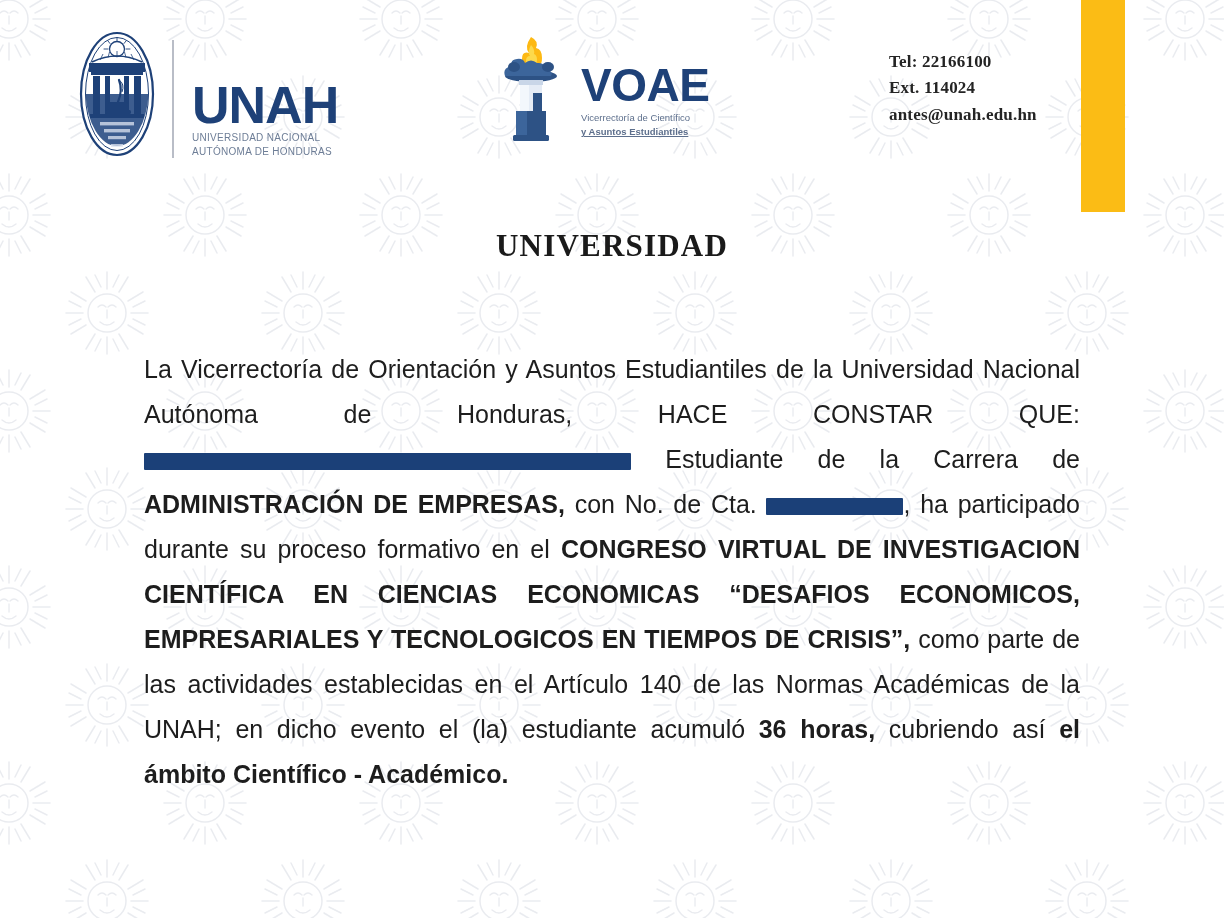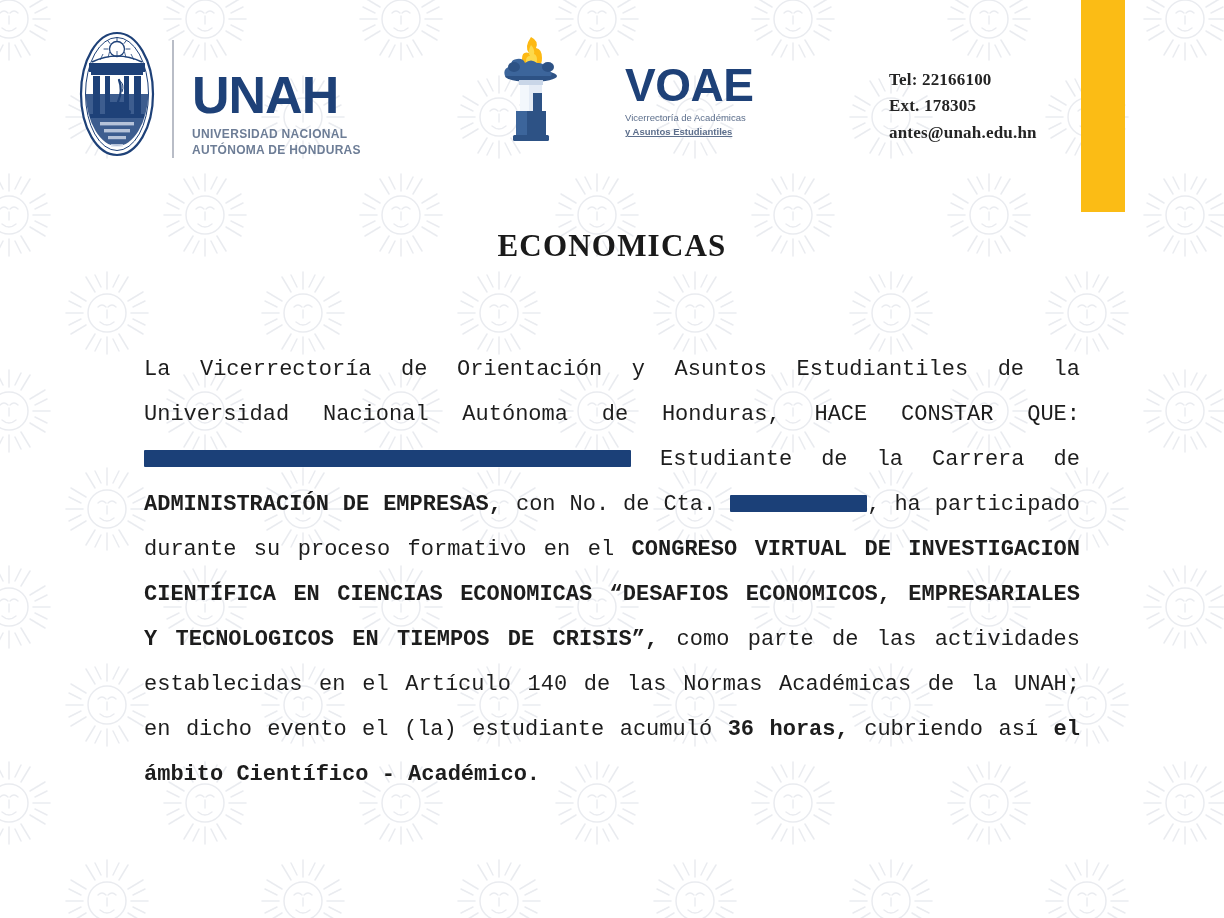--- a/index.html
+++ b/index.html
@@ -56,37 +56,35 @@
   #unah-name {
     font-family: "Liberation Sans", sans-serif;
     font-weight: 700;
     font-size: 52px;
     letter-spacing: -1px;
     color: #1e4178;
     line-height: 0.98;
   }
   #unah-tagline {
     font-family: "Liberation Sans", sans-serif;
-    font-weight: 700;
-    font-size: 12px;
+    font-weight: 400;
+    font-size: 10px;
     letter-spacing: 0.3px;
     color: #6d7d96;
     line-height: 1.35;
-    margin-top: 5px;
     white-space: pre-line;
   }
 
   #voae-logo {
     position: absolute;
     left: 487px;
     top: 33px;
     display: flex;
     align-items: flex-end;
     height: 110px;
-    gap: 44px;
   }
   #voae-torch { width: 88px; height: 108px; display:block; }
   #voae-text { margin-left: 6px; padding-bottom: 4px; }
   #voae-name {
     font-family: "Liberation Sans", sans-serif;
     font-weight: 700;
     font-size: 46px;
     letter-spacing: -0.5px;
     color: #1e4178;
     line-height: 1;
@@ -96,21 +94,21 @@
     font-size: 9.5px;
     color: #5d6f8c;
     line-height: 1.45;
     margin-top: 3px;
   }
   #voae-tagline .ln2 { font-weight: 700; text-decoration: underline; }
 
   #contact {
     position: absolute;
     left: 889px;
-    top: 67px;
+    top: 49px;
     font-family: "Liberation Serif", serif;
     font-weight: 700;
     font-size: 17px;
     color: #242424;
     line-height: 1.55;
     letter-spacing: 0.2px;
   }
 
   #yellow-bar {
     position: absolute;
@@ -135,22 +133,22 @@
     color: #1a1a1a;
     z-index: 2;
   }
 
   #body-text {
     position: absolute;
     left: 144px;
     top: 347px;
     width: 936px;
     z-index: 2;
-    font-family: Liberation Mono, monospace;
-    font-size: 22px;
+    font-family: Liberation Sans, sans-serif;
+    font-size: 25px;
     color: #1d1d1d;
     line-height: 45px;
     text-align: justify;
   }
   #body-text p { margin: 0; }
   #body-text p.gap { margin-top: 45px; }
   #body-text b { font-weight: 700; }
 
   .redaction {
     display: inline-block;
@@ -271,35 +269,35 @@
         <rect x="33" y="50" width="22" height="26" fill="#e5ecf6"></rect>
         <rect x="33" y="50" width="9" height="26" fill="#f3f7fc"></rect>
         <rect x="46" y="58" width="9" height="18" fill="#2d5285"></rect>
         <rect x="29" y="76" width="30" height="26" fill="#2d5285"></rect>
         <rect x="29" y="76" width="11" height="26" fill="#3c659b"></rect>
         <rect x="26" y="100" width="36" height="6" rx="1.5" fill="#2d5285"></rect>
       </svg>
       <div id="voae-text">
         <div id="voae-name">VOAE</div>
         <div id="voae-tagline">
-          <div class="ln1">Vicerrectoría de Académicas</div>
+          <div class="ln1">Vicerrectoría de Científico</div>
           <div class="ln2">y Asuntos Estudiantiles</div>
         </div>
       </div>
     </div>
 
     <div id="contact">
       <div>Tel: 22166100</div>
-      <div>Ext. 178305</div>
+      <div>Ext. 114024</div>
       <div>antes@unah.edu.hn</div>
     </div>
 
     <div id="yellow-bar"></div>
   </div>
 
-  <div id="doc-title">ECONOMICAS</div>
+  <div id="doc-title">UNIVERSIDAD</div>
 
   <div id="body-text">
     <p><span>La Vicerrectoría de Orientación y Asuntos Estudiantiles de la Universidad Nacional Autónoma de Honduras, HACE CONSTAR QUE: </span><span class="redaction name"></span><span> Estudiante de la Carrera de </span><b>ADMINISTRACIÓN DE EMPRESAS,</b><span> con No. de Cta. </span><span class="redaction acct"></span><span>, ha participado durante su proceso formativo en el </span><b>CONGRESO VIRTUAL DE INVESTIGACION CIENTÍFICA EN CIENCIAS ECONOMICAS “DESAFIOS ECONOMICOS, EMPRESARIALES Y TECNOLOGICOS EN TIEMPOS DE CRISIS”,</b><span> como parte de las  actividades establecidas en el Artículo 140 de las Normas Académicas de la UNAH; en dicho evento el (la) estudiante acumuló </span><b>36 horas,</b><span> cubriendo así </span><b>el ámbito Científico - Académico.</b></p>
 
   </div>
 
 </div>
 
 </body></html>

